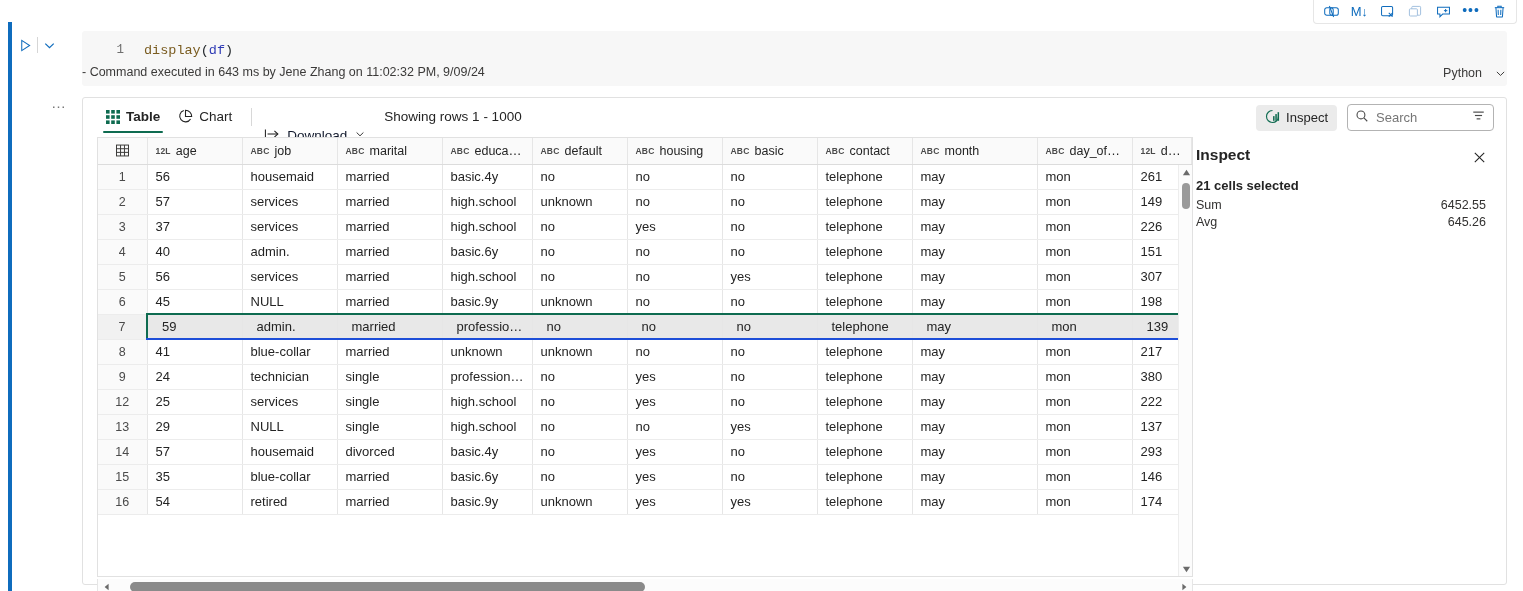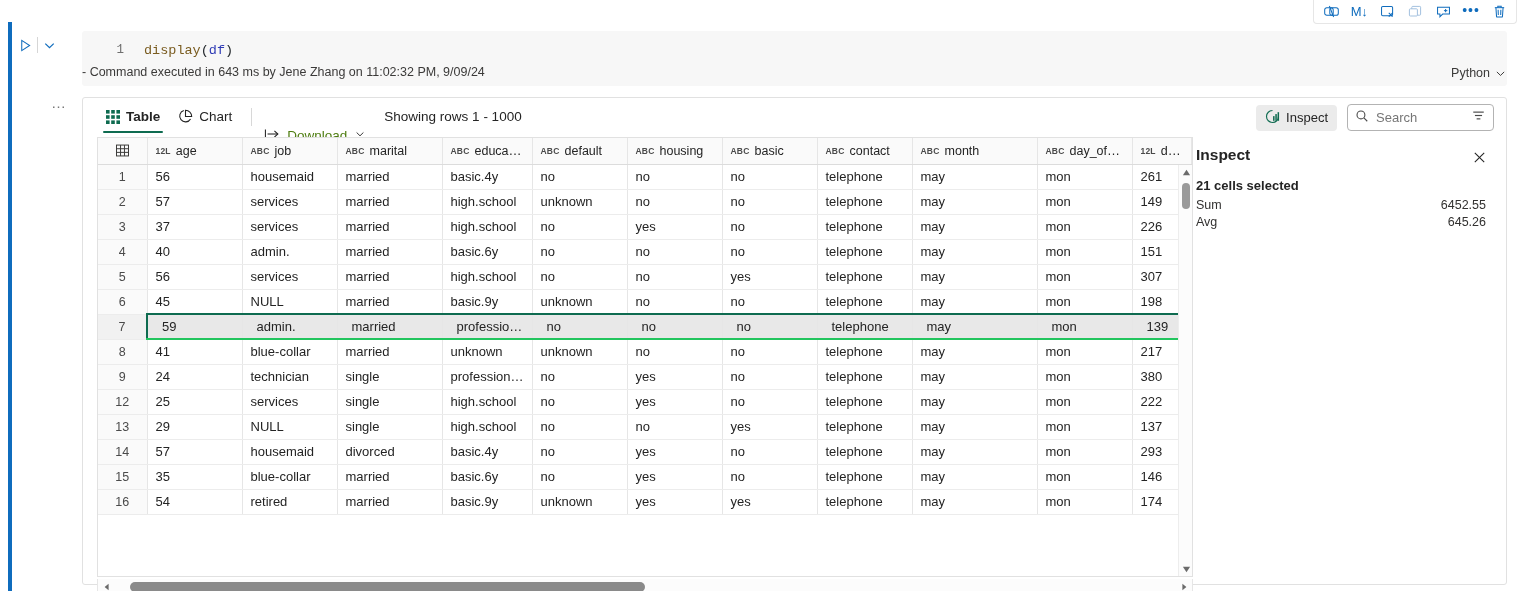--- a/index.html
+++ b/index.html
@@ -97,21 +97,21 @@
     position: absolute;
     left: 0px; top: 34px;
     font-size: 12.5px;
     color: #3b3a39;
     white-space: nowrap;
   }
 
   .lang-indicator {
     position: absolute;
     right: 16px; top: 66px;
-    display: flex; align-items: center; gap: 4px;
+    display: flex; align-items: center; gap: 12px;
     font-size: 12.5px; color: #3b3a39;
     cursor: pointer;
   }
 
   
   .out-ellipsis {
     position: absolute;
     left: 51px; top: 94px;
     font-size: 15px; color: #767676;
     letter-spacing: 1.5px;
@@ -153,21 +153,21 @@
     background: #0e6b50;
     border-radius: 2px;
   }
   .view-tab .ico { display: flex; align-items: center; }
   .tb-sep {
     width: 1px; height: 18px; background: #d8d8d8;
     margin: 0 12px 0 10px;
   }
   .download-ctl {
     display: flex; align-items: center; gap: 7px;
-    font-size: 13.5px; color: #4d7c0f;
+    font-size: 13.5px; color: #0f172a;
     cursor: pointer;
     margin-top: 37px;
   }
   .showing-rows {
     margin-left: 18px;
     font-size: 13.5px; color: #242424;
   }
 
   .out-toolbar-right {
     position: absolute;
@@ -250,21 +250,21 @@
   .grid-corner-ico {
     display: flex; align-items: center; justify-content: center;
   }
 
   tr.selected td { background: #e8e8e8; }
   tr.selected td.rownum-col { background: #f1f1f1; }
   tr.selected td.sel-start { border-left: 2px solid #0e6b50; }
   tr.selected td.sel-end   { border-right: 2px solid #0e6b50; margin-top: 38px; }
   tr.selected td.inrange {
     border-top: 2px solid #0e6b50;
-    border-bottom: 2px solid #22c55e;
+    border-bottom: 2px solid #1d4ed8;
     padding-left: 14px;
   }
 
   
   .vscroll {
     position: absolute;
     right: 0px; top: 27px;
     width: 14px; bottom: 0;
     background: #fcfcfc;
     border-left: 1px solid #ededed;

